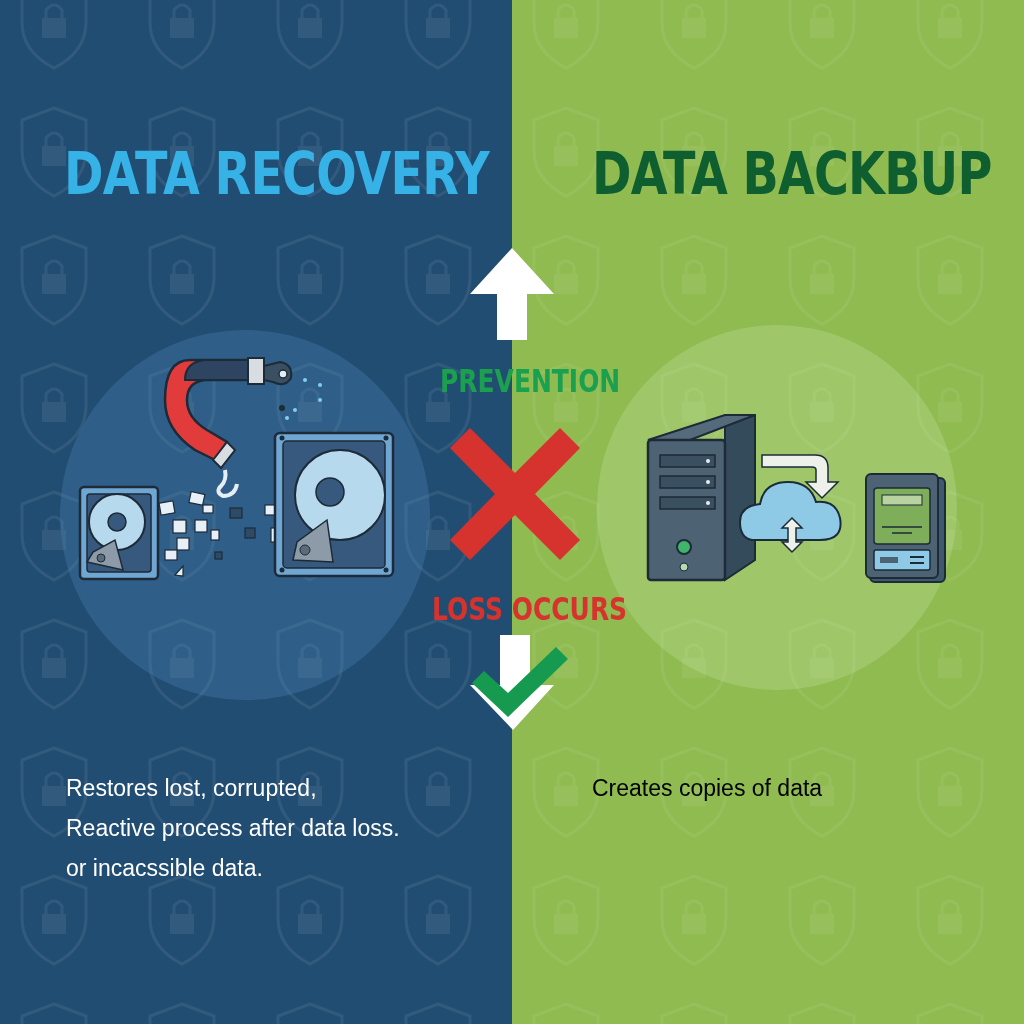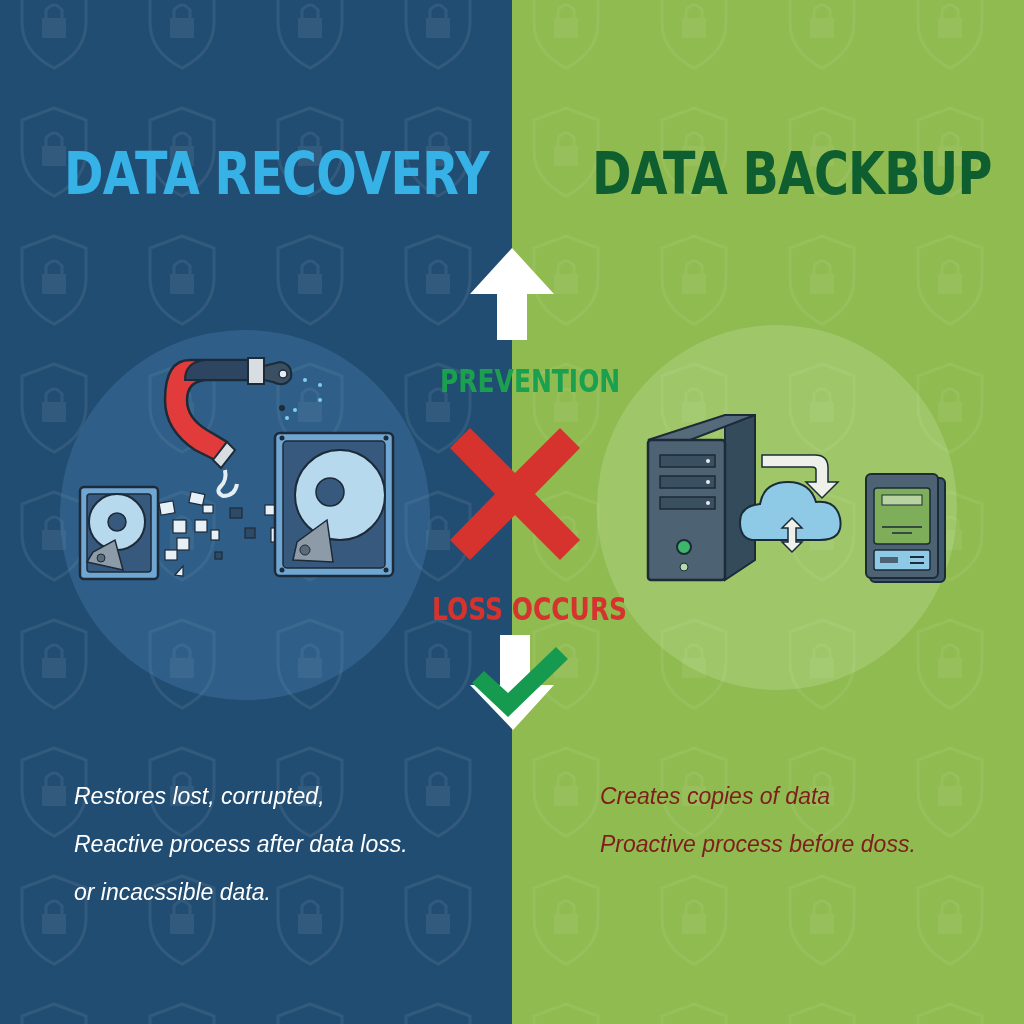--- a/index.html
+++ b/index.html
@@ -13,22 +13,22 @@
     .title-right { left: 592px; color: #0f5e30; }
     .circle { position: absolute; border-radius: 50%; }
     .circle-left { left: 60px; top: 330px; width: 370px; height: 370px; background: rgba(80,140,190,0.30); }
     .circle-right { left: 597px; top: 325px; width: 360px; height: 365px; background: rgba(220,240,190,0.22); }
     .illus { position: absolute; }
     .center-label { position: absolute; margin: 0; font-family: "DejaVu Sans", sans-serif; font-weight: bold; font-size: 32px; transform: scaleX(0.78); transform-origin: left center; white-space: nowrap; }
     .prevention { left: 440px; top: 362px; color: #1aa04e; }
     .loss { left: 432px; top: 590px; color: #d6332e; }
     .desc { position: absolute; top: 766px; margin: 0; color: #ffffff; font-size: 23px; line-height: 36px; }
     .desc-left { left: 62px; }
-    .desc-right { left: 588px; color: #7f1d1d; }
-    .desc p { margin: 12px; white-space: nowrap; font-style: italic; }
+    .desc-right { left: 588px; color: #000000; }
+    .desc p { margin: 4px; white-space: nowrap; }
   </style>
 </head>
 <body>
 
 <div class="panel panel-left">
   <svg class="pattern" width="512" height="1024">
     <defs>
       <pattern id="shieldL" x="-10" y="-40" width="128" height="128" patternUnits="userSpaceOnUse">
         <path d="M64 20 L96 32 L96 62 Q96 92 64 108 Q32 92 32 62 L32 32 Z" fill="none" stroke="#ffffff" stroke-width="3"></path>
         <rect x="52" y="58" width="24" height="20" fill="#ffffff"></rect>
@@ -170,14 +170,13 @@
 </svg>
 
 <div class="desc desc-left">
   <p>Restores lost, corrupted,</p>
   <p>Reactive process after data loss.</p>
   <p>or incacssible data.</p>
 </div>
 
 <div class="desc desc-right">
   <p>Creates copies of data</p>
-  <p>Proactive process before doss.</p>
 </div>
 
 </body></html>

